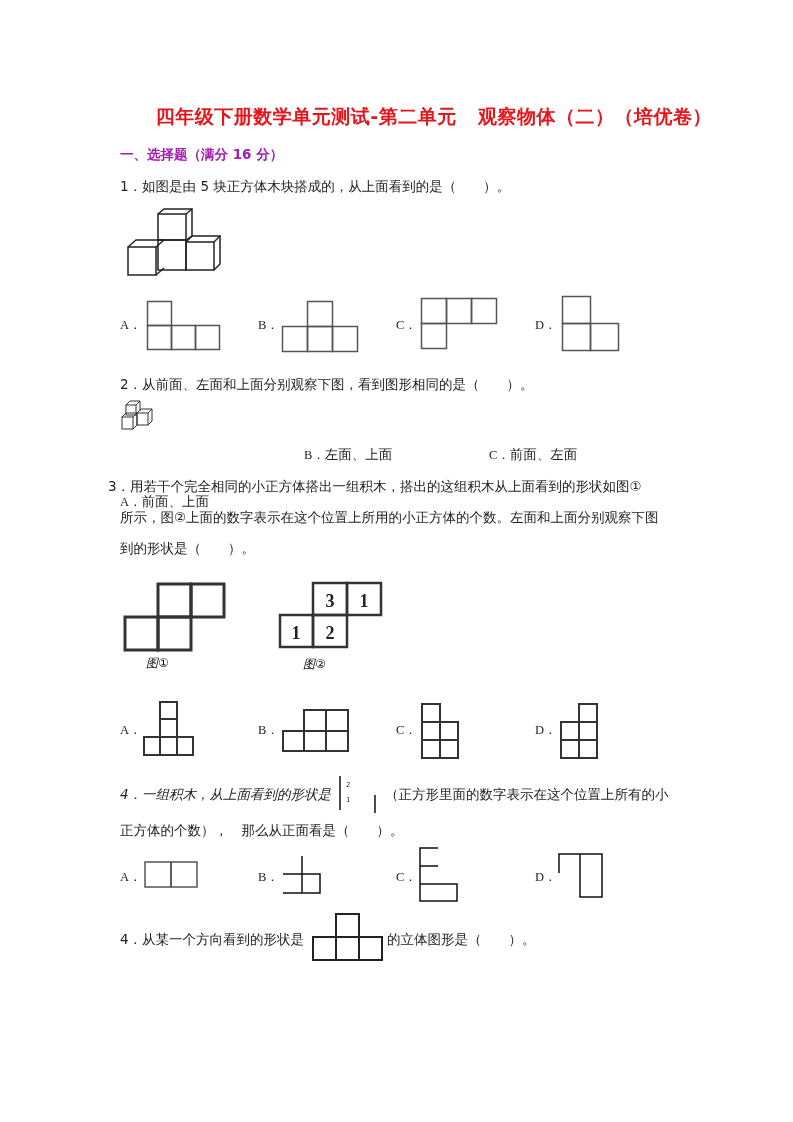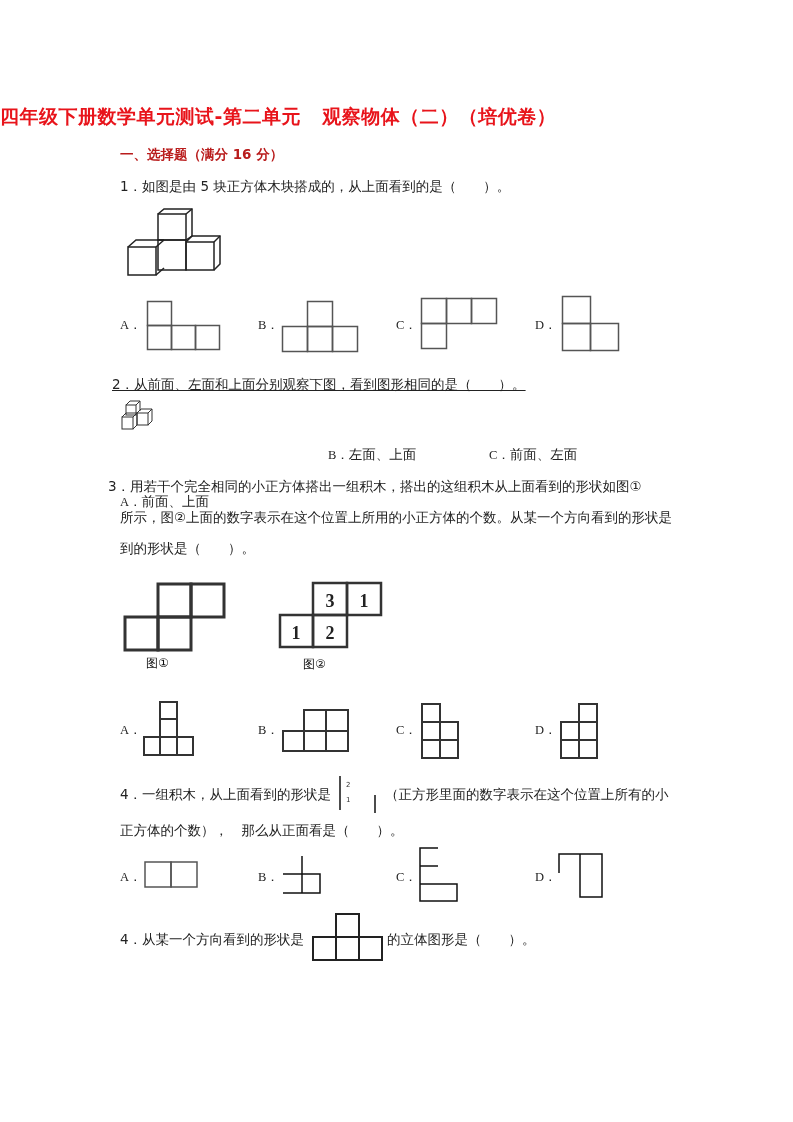--- a/index.html
+++ b/index.html
@@ -1,29 +1,29 @@
 <!DOCTYPE html>
 <html><head>
 <meta charset="utf-8">
 <style>
   html, body { margin:0; padding:0; background:#ffffff; }
   body { width:793px; height:1122px; position:relative; overflow:hidden;
          font-family:"DejaVu Sans", "Liberation Sans", sans-serif; color:#222; }
   .abs { position:absolute; }
-  .title { left:0; width:712px; top:104px; text-align:left; color:#e8141b;
+  .title { left:0; width:712px; top:104px; text-align:right; color:#e8141b;
            font-size:19px; font-weight:bold; letter-spacing:0.5px; white-space:pre; }
-  .section { left:120px; top:146px; font-size:13.5px; font-weight:bold; color:#b91c1c; }
+  .section { left:120px; top:146px; font-size:13.5px; font-weight:bold; color:#a21caf; }
   .q { font-size:13.5px; color:#222; white-space:nowrap; }
   .opt { font-size:12.5px; color:#222; font-family:"Liberation Serif", serif; }
   .opttext { font-size:13.5px; color:#222; }
   svg { position:absolute; overflow:visible; }
   .ln { stroke:#333; stroke-width:2; fill:none; }
   .ln1 { stroke:#222; stroke-width:1.5; fill:none; }
   .lng { stroke:#555; stroke-width:1.5; fill:none; }
-  .caption { font-size:12px; color:#111; }
+  .caption { font-size:12px; color:#111;font-style:italic; }
 </style>
 </head>
 <body>
 
 <div class="abs title">四年级下册数学单元测试-第二单元   观察物体（二）（培优卷）</div>
 <div class="abs section">一、选择题（满分 16 分）</div>
 
 <div class="abs q" style="left:120px;top:178px;">1．如图是由 5 块正方体木块搭成的，从上面看到的是（　　）。</div>
 <svg style="left:126px;top:212px;" width="100" height="66">
   <g class="ln1">
@@ -74,46 +74,46 @@
 </svg>
 <div class="abs opt" style="left:535px;top:317px;">D．</div>
 <svg style="left:562px;top:296px;" width="58" height="56">
   <g class="lng">
       <rect x="0.5" y="0.5" width="28" height="27"></rect>
       <rect x="0.5" y="27.5" width="28" height="27"></rect>
       <rect x="28.5" y="27.5" width="28" height="27"></rect>
     </g>
 </svg>
 
-<div class="abs q" style="left:112px;top:376px;text-decoration:underline;">2．从前面、左面和上面分别观察下图，看到图形相同的是（　　）。</div>
+<div class="abs q" style="left:120px;top:376px;">2．从前面、左面和上面分别观察下图，看到图形相同的是（　　）。</div>
 <svg style="left:121px;top:400px;" width="36" height="32">
   <g stroke="#333" stroke-width="1" fill="none">
     <rect x="1" y="17" width="11" height="12"></rect>
     <polyline points="1,17 5,13 16,13 16,25 12,29"></polyline>
     <line x1="12" y1="17" x2="16" y2="13"></line>
     <rect x="5" y="5" width="10" height="10"></rect>
     <polyline points="5,5 9,1 19,1 19,11"></polyline>
     <line x1="15" y1="5" x2="19" y2="1"></line>
     <rect x="16" y="13" width="11" height="12"></rect>
     <polyline points="16,13 20,9 31,9 31,21 27,25"></polyline>
     <line x1="27" y1="13" x2="31" y2="9"></line>
   </g>
 </svg>
 <div class="abs opttext" style="left:120px;top:446px;margin-top:47px;">
   <span class="opt">A．</span><span>前面、上面</span>
 </div>
-<div class="abs opttext" style="left:304px;top:446px;margin-left:24px;">
+<div class="abs opttext" style="left:304px;top:446px;">
   <span class="opt">B．</span><span>左面、上面</span>
 </div>
 <div class="abs opttext" style="left:489px;top:446px;">
   <span class="opt">C．</span><span>前面、左面</span>
 </div>
 
 <div class="abs q" style="left:108px;top:478px;">3．用若干个完全相同的小正方体搭出一组积木，搭出的这组积木从上面看到的形状如图①</div>
-<div class="abs q" style="left:120px;top:509px;">所示，图②上面的数字表示在这个位置上所用的小正方体的个数。从某一个方向看到的形状是</div>
+<div class="abs q" style="left:120px;top:509px;">所示，图②上面的数字表示在这个位置上所用的小正方体的个数。左面和上面分别观察下图</div>
 <div class="abs q" style="left:120px;top:540px;">到的形状是（　　）。</div>
 
 <svg style="left:124px;top:583px;" width="102" height="68">
   <g stroke="#333" stroke-width="3" fill="none">
     <rect x="34" y="1" width="33" height="33"></rect>
       <rect x="67" y="1" width="33" height="33"></rect>
     <rect x="1" y="34" width="33" height="33"></rect>
       <rect x="34" y="34" width="33" height="33"></rect>
   </g>
 </svg>
@@ -169,21 +169,21 @@
 <svg style="left:560px;top:703px;" width="40" height="56">
   <g class="ln">
       <rect x="19" y="1" width="18" height="18"></rect>
       <rect x="1" y="19" width="18" height="18"></rect>
       <rect x="19" y="19" width="18" height="18"></rect>
       <rect x="1" y="37" width="18" height="18"></rect>
       <rect x="19" y="37" width="18" height="18"></rect>
     </g>
 </svg>
 
-<div class="abs q" style="left:120px;top:786px;">4．一组积木，从上面看到的形状是</div>
+<div class="abs q" style="left:120px;top:786px;font-style:italic;">4．一组积木，从上面看到的形状是</div>
 <svg style="left:334px;top:775px;" width="46" height="40">
   <line x1="6" y1="1" x2="6" y2="35" stroke="#111" stroke-width="1.5"></line>
   <line x1="41" y1="20" x2="41" y2="38" stroke="#111" stroke-width="1.5"></line>
   <text x="12" y="12" font-size="7" fill="#333">2</text>
   <text x="12" y="27" font-size="7" fill="#333">1</text>
 </svg>
 <div class="abs q" style="left:385px;top:786px;">（正方形里面的数字表示在这个位置上所有的小</div>
 <div class="abs q" style="left:120px;top:822px;text-align:right;">正方体的个数），　那么从正面看是（　　）。</div>
 
 <div class="abs opt" style="left:120px;top:869px;">A．</div>

